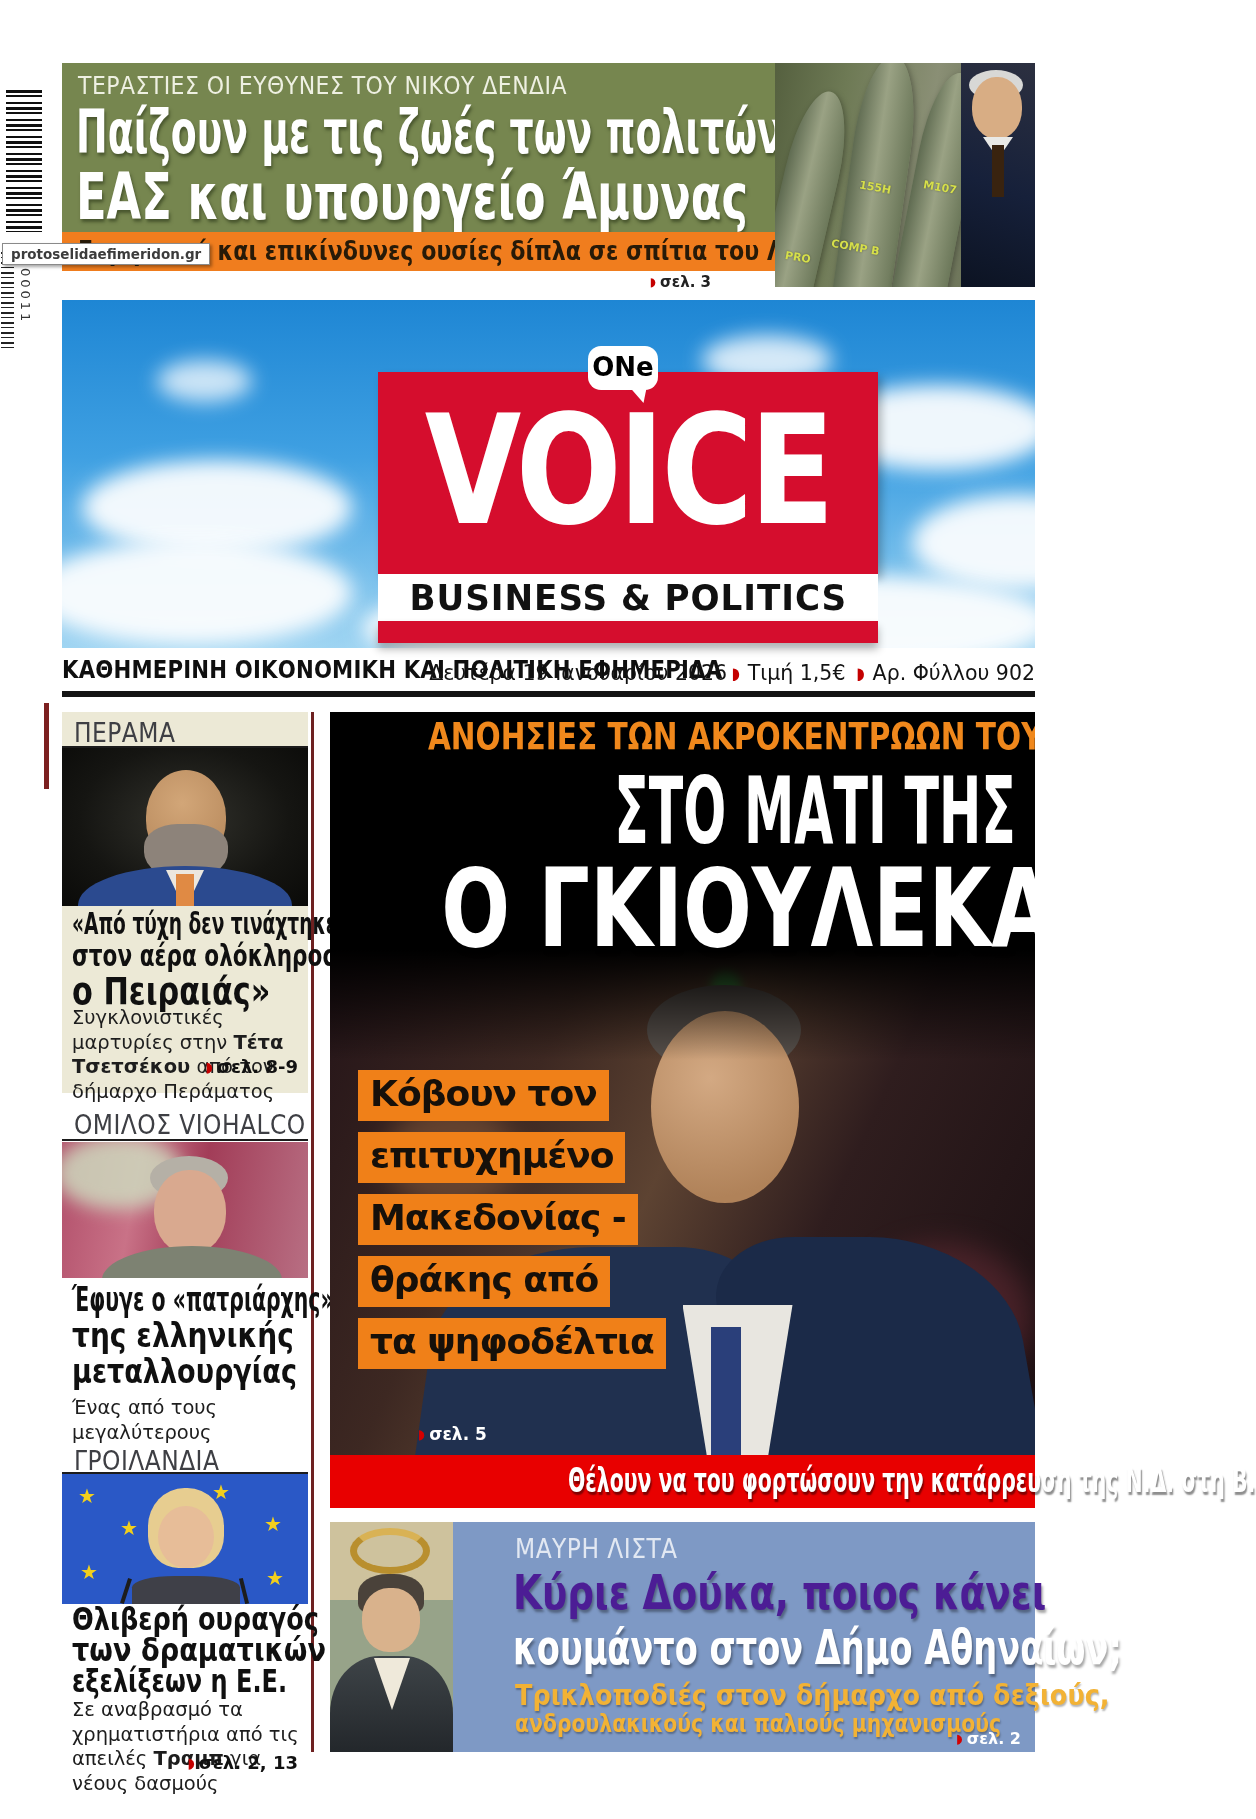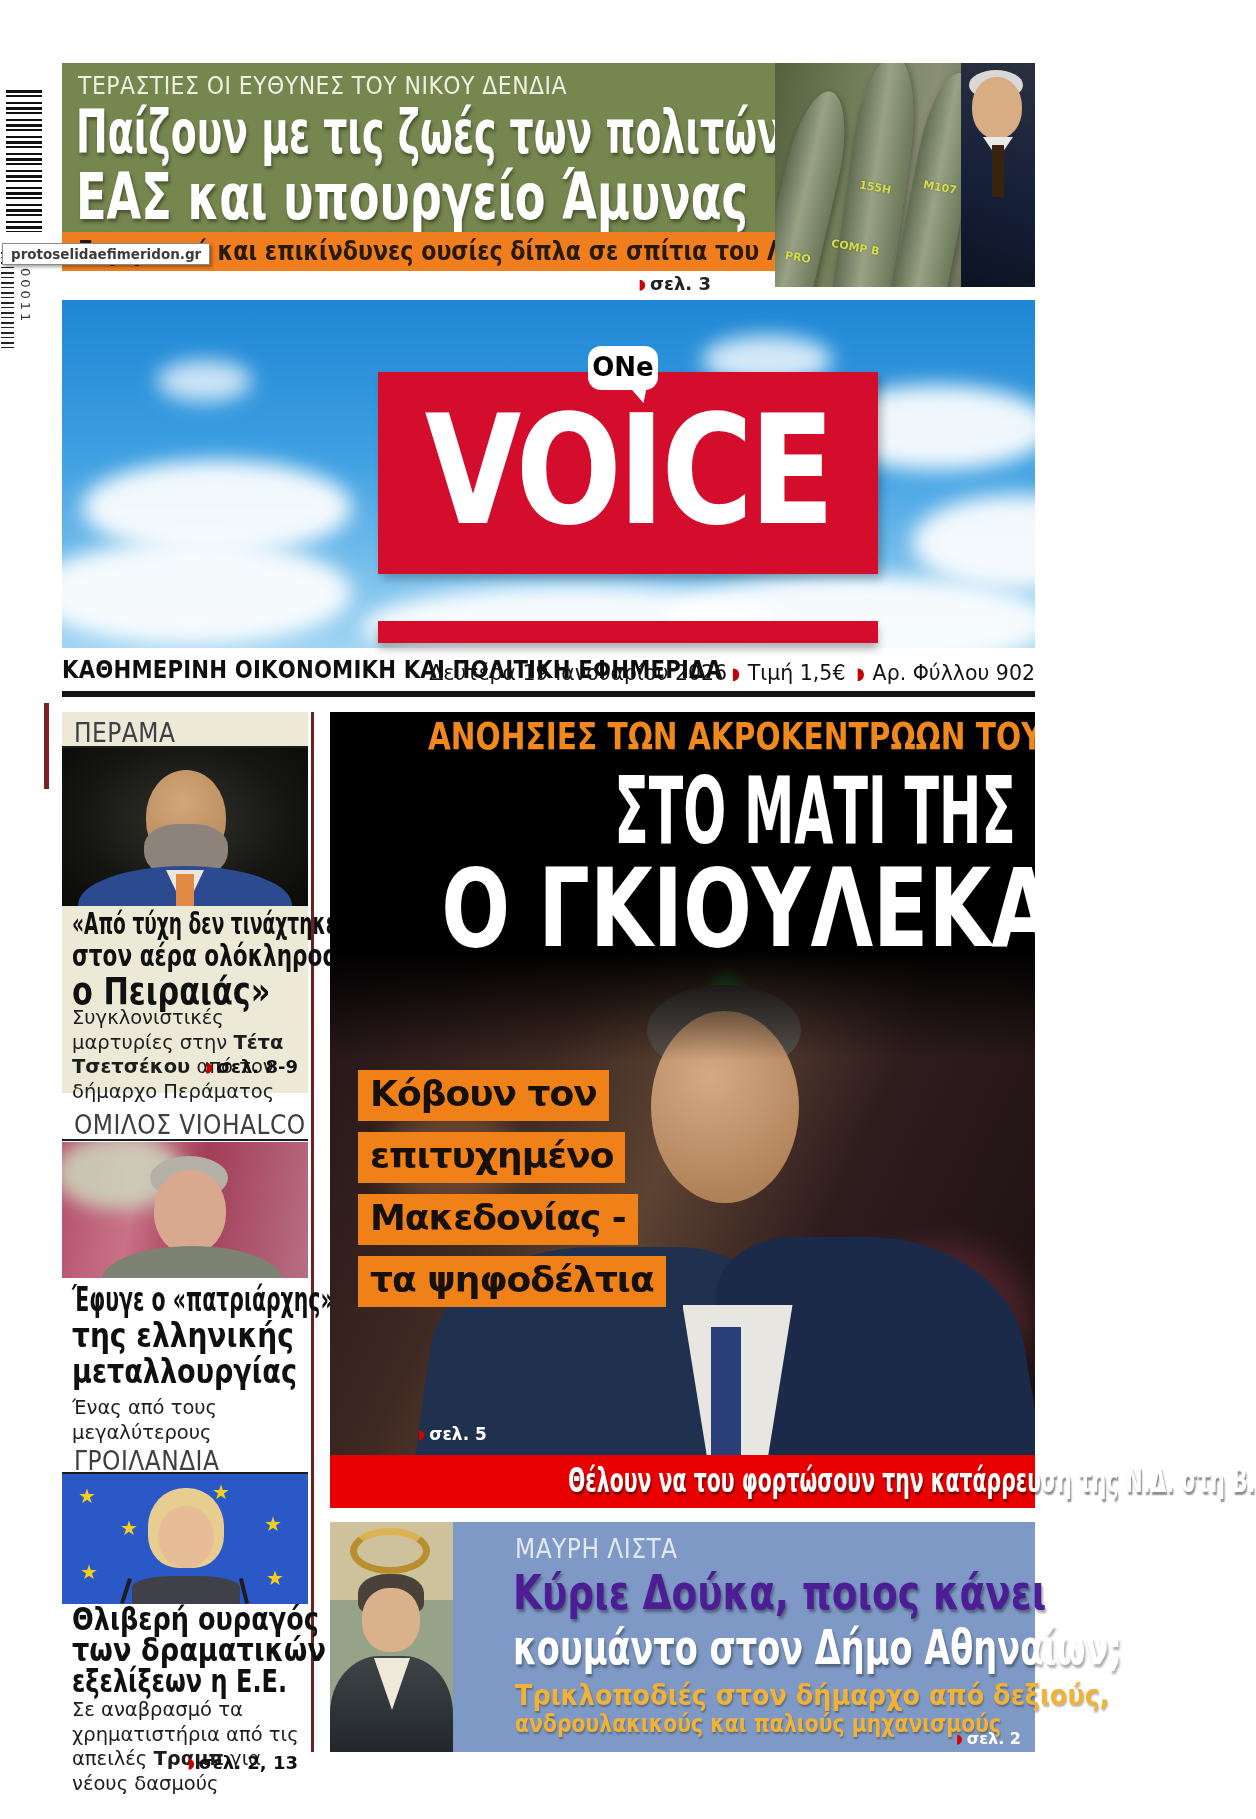--- a/index.html
+++ b/index.html
@@ -22,21 +22,21 @@
   .edgecode{left:18px;top:268px;writing-mode:vertical-rl;text-orientation:mixed;font-size:13px;color:#333;letter-spacing:3px;}
 
   
   .topbanner{left:62px;top:63px;width:973px;height:224px;}
   .tb-green{position:absolute;left:0;top:0;width:713px;height:169px;background:#76864f;}
   .tb-kicker{position:absolute;left:16px;top:8px;font-size:25px;color:#eef0e2;letter-spacing:.5px;}
   .tb-h1{position:absolute;left:14px;top:33px;font-size:61px;font-weight:bold;color:#fff;text-shadow:2px 3px 4px rgba(35,45,18,.55);}
   .tb-h2{position:absolute;left:14px;top:97px;font-size:64px;font-weight:bold;color:#fff;text-shadow:2px 3px 4px rgba(35,45,18,.55);}
   .tb-orange{position:absolute;left:0;top:169px;width:713px;height:39px;background:#f07d1e;line-height:37px;padding-left:16px;
     font-size:27px;font-weight:bold;color:#271a08;}
-  .tb-ref{position:absolute;left:0;top:210px;width:713px;text-align:right;padding-right:64px;font-size:18px;font-weight:bold;color:#222;}
+  .tb-ref{position:absolute;left:0;top:210px;width:713px;text-align:right;padding-right:64px;font-size:15px;font-weight:bold;color:#222;}
   .tb-photo{position:absolute;left:713px;top:0;width:260px;height:224px;overflow:hidden;
     background:linear-gradient(100deg,#55603f 0%,#6e7a55 25%,#8a8f75 55%,#4c573a 100%);}
   .shell{position:absolute;border-radius:50% 50% 6px 6px/38% 38% 4px 4px;
     background:linear-gradient(90deg,#5f6b51,#9aa284 45%,#6c785a);box-shadow:2px 2px 6px rgba(0,0,0,.35);}
   .sh1{left:4px;top:26px;width:54px;height:220px;transform:rotate(13deg);}
   .sh2{left:74px;top:-8px;width:58px;height:240px;transform:rotate(8deg);}
   .sh3{left:138px;top:8px;width:54px;height:225px;transform:rotate(11deg);}
   .shellmark{position:absolute;color:#d6df4a;font-size:11px;font-weight:bold;transform:rotate(10deg);text-shadow:0 0 2px rgba(0,0,0,.4);}
   .sm1{left:84px;top:118px;} .sm2{left:56px;top:178px;} .sm3{left:148px;top:118px;} .sm4{left:10px;top:188px;}
   .dendias{position:absolute;right:0;top:0;width:74px;height:224px;
@@ -204,20 +204,21 @@
     <div class="cl" style="left:-30px;top:240px;width:320px;height:105px;"></div>
     <div class="cl" style="left:95px;top:60px;width:95px;height:42px;opacity:.75;"></div>
     <div class="cl" style="left:300px;top:285px;width:420px;height:85px;"></div>
     <div class="cl" style="left:640px;top:35px;width:130px;height:50px;opacity:.8;"></div>
     <div class="cl" style="left:760px;top:85px;width:230px;height:85px;"></div>
     <div class="cl" style="left:850px;top:195px;width:210px;height:95px;"></div>
     <div class="cl" style="left:600px;top:275px;width:390px;height:95px;"></div>
   </section>
   <div class="abs bubble"><span>ONe</span></div>
   <div class="abs logo-red"><span class="fitc" style="--sx:.82">VOICE</span></div>
+  <div class="abs logo-white"><span class="fitc" style="--sx:.95">BUSINESS &amp; POLITICS</span></div>
   <div class="abs logo-strip"></div>
 
   <div class="abs dl-left"><span class="fit" style="--sx:.85">ΚΑΘΗΜΕΡΙΝΗ ΟΙΚΟΝΟΜΙΚΗ ΚΑΙ ΠΟΛΙΤΙΚΗ ΕΦΗΜΕΡΙΔΑ</span></div>
   <div class="abs dl-right">
     <span>Δευτέρα 19 Ιανουαρίου 2026</span><span class="mk"></span><span>Τιμή 1,5€</span> <span class="mk"></span><span>Αρ. Φύλλου 902</span>
   </div>
   <div class="abs rule"></div>
 
   <div class="abs vline"></div>
   <div class="abs vline2"></div>
@@ -294,20 +295,21 @@
       <div class="gk-face"></div>
       <div class="gk-suit-l"></div>
       <div class="gk-suit-r"></div>
       <div class="gk-shirt"></div>
       <div class="gk-tie"></div>
     </div>
     <div class="hl-wrap">
       <div class="hl">Κόβουν τον</div>
       <div class="hl">επιτυχημένο</div>
       <div class="hl">Μακεδονίας -</div>
+      <div class="hl">θράκης από</div>
       <div class="hl">τα ψηφοδέλτια</div>
     </div>
     <div class="ms-ref"><span class="mk"></span><b>σελ. 5</b></div>
   </section>
 
   <div class="abs redstrip"><span class="fitc" style="--sx:.62">Θέλουν να του φορτώσουν την κατάρρευση της Ν.Δ. στη Β. Ελλάδα</span></div>
 
   <section class="abs bottombox">
     <div class="doukas">
       <div class="wreath"></div>

